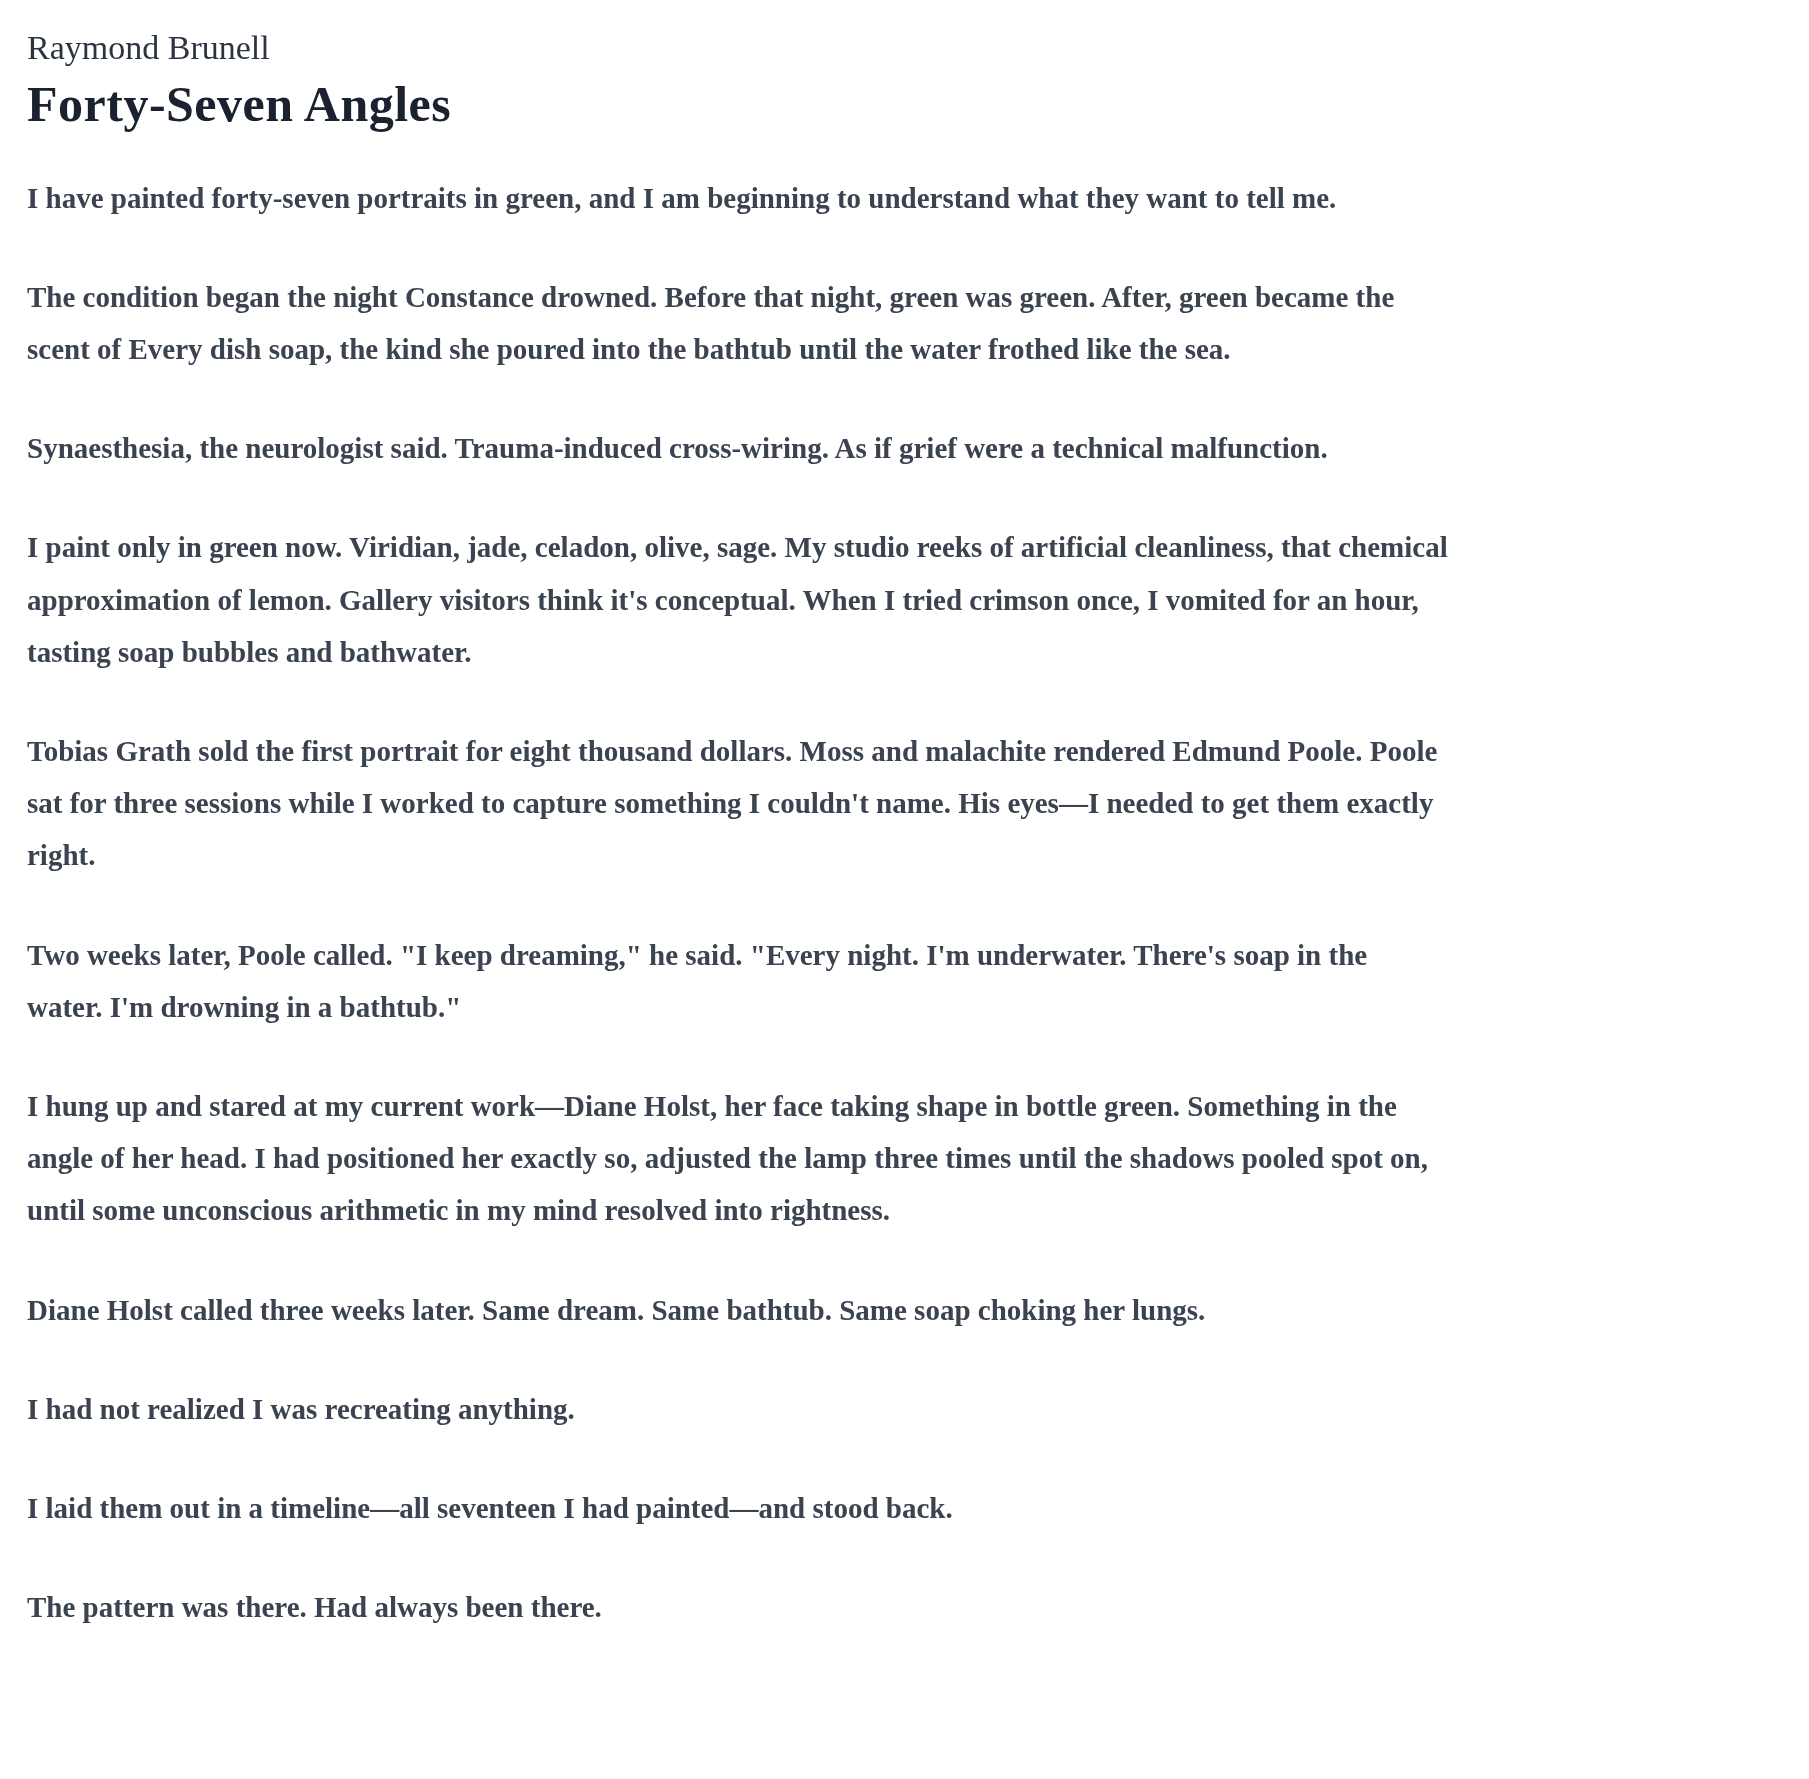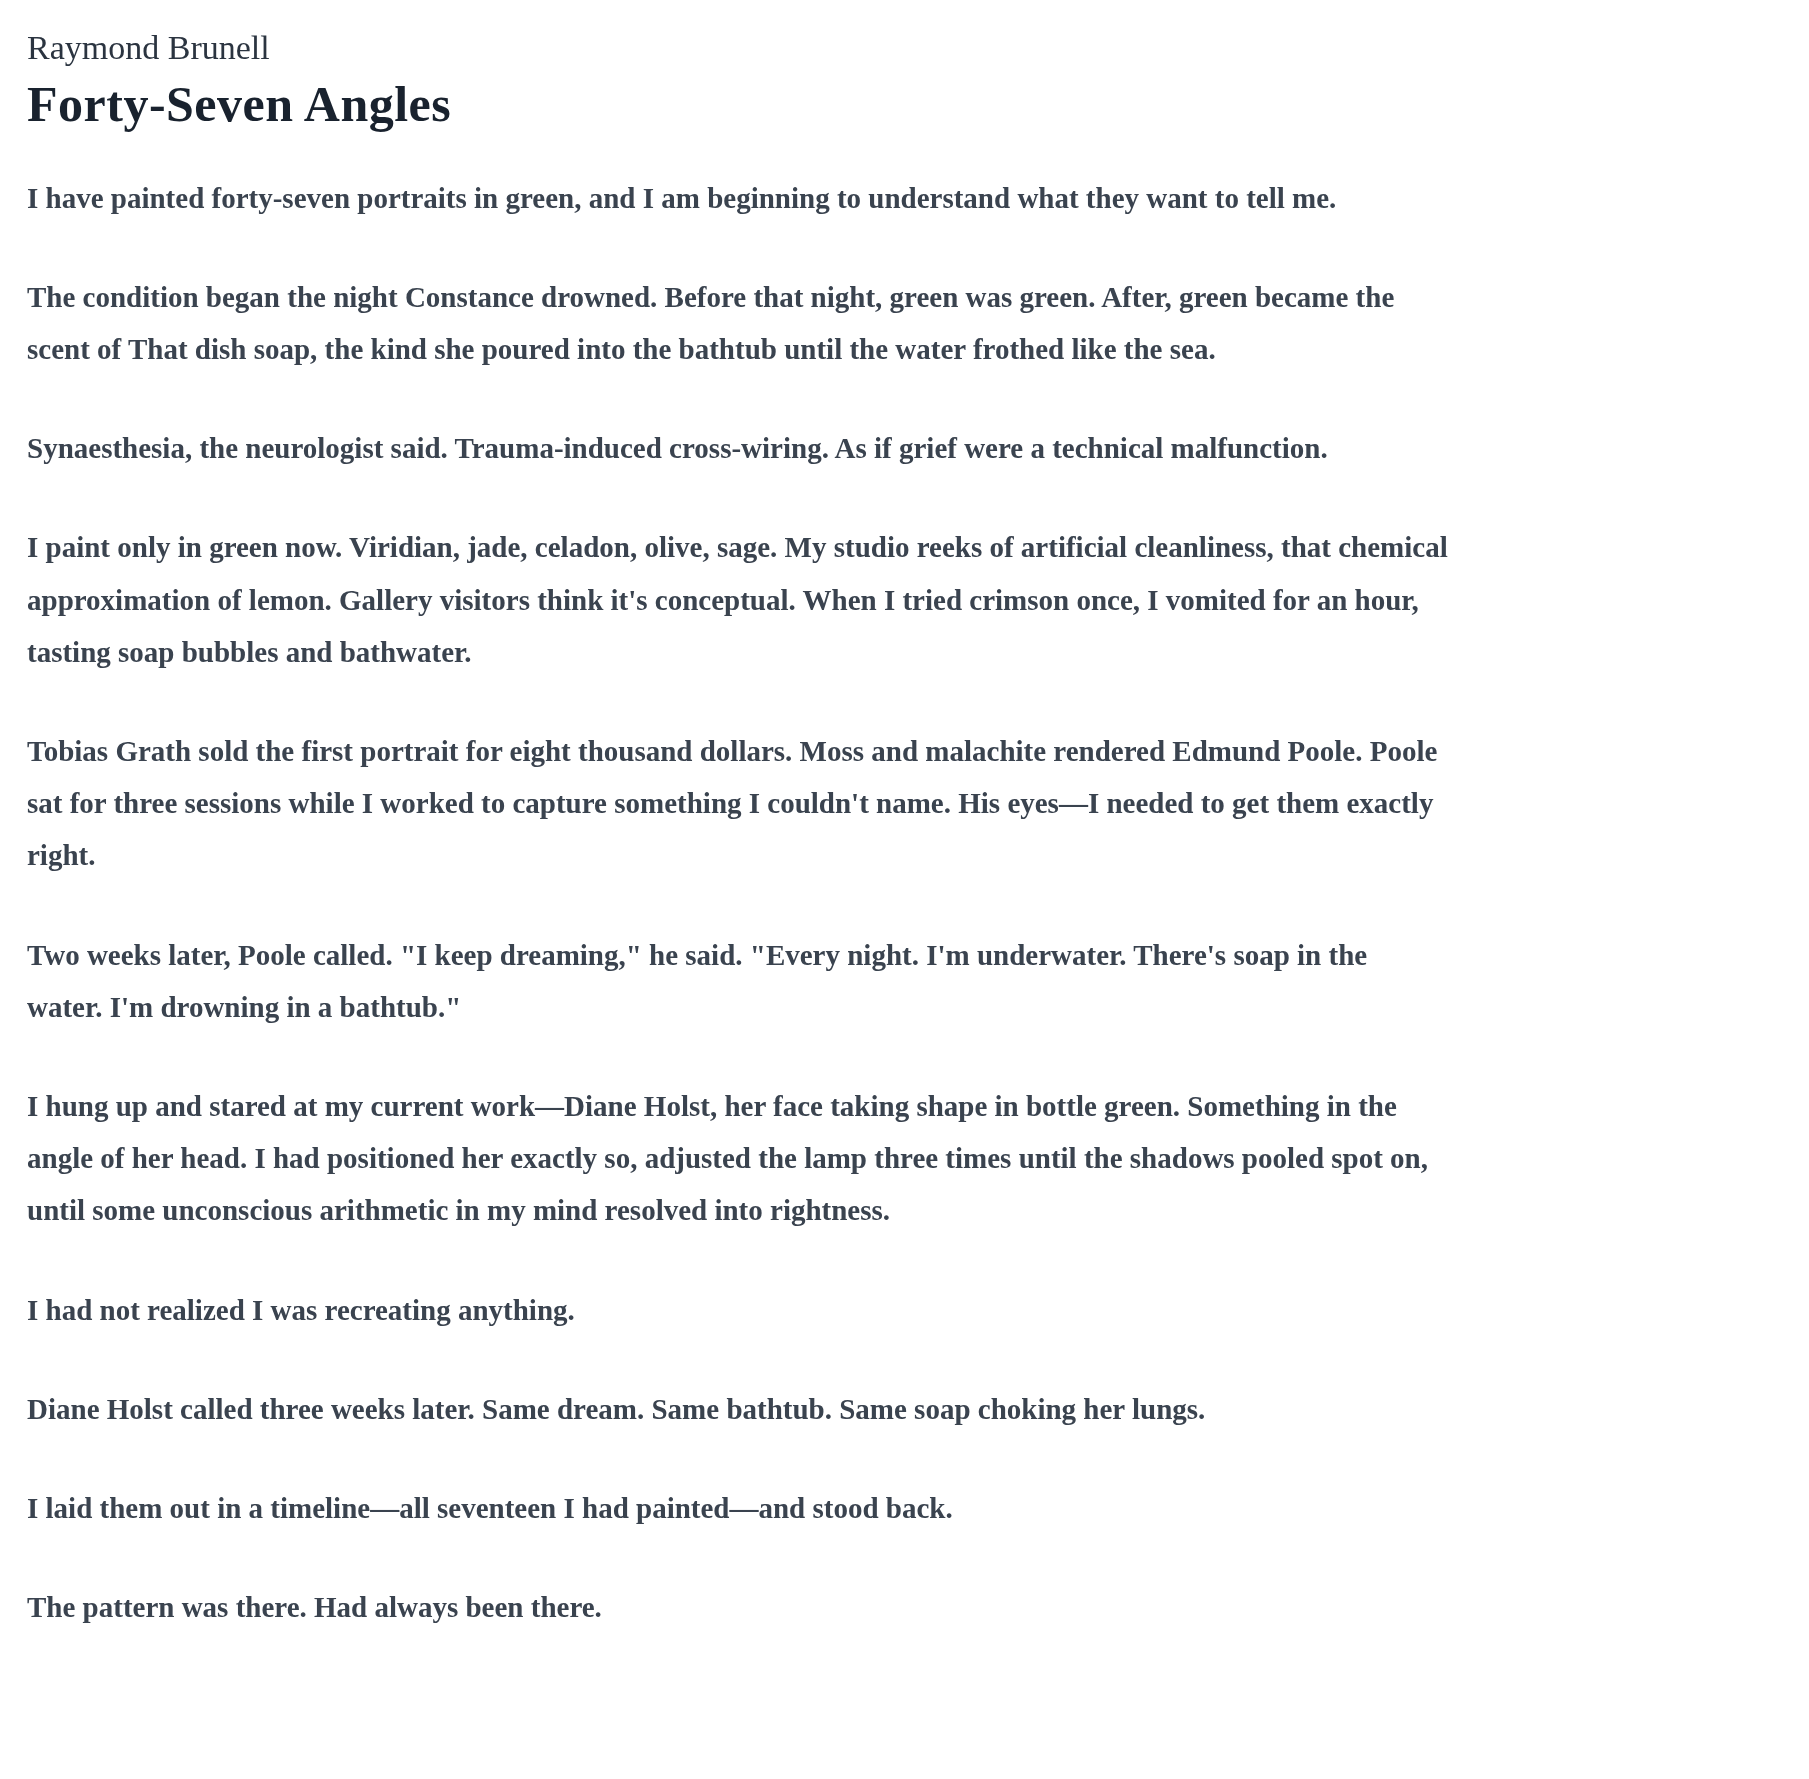--- a/index.html
+++ b/index.html
@@ -50,24 +50,24 @@
 </style>
 </head>
 <body>
 
 <div class="page">
   <div class="author">Raymond Brunell</div>
   <h1 class="title">Forty-Seven Angles</h1>
 
   <div class="story">
     <p>I have painted forty-seven portraits in green, and I am beginning to understand what they want to tell me.</p>
-    <p>The condition began the night Constance drowned. Before that night, green was green. After, green became the scent of That dish soap, the kind she poured into the bathtub until the water frothed like the sea.</p>
+    <p>The condition began the night Constance drowned. Before that night, green was green. After, green became the scent of Every dish soap, the kind she poured into the bathtub until the water frothed like the sea.</p>
     <p>Synaesthesia, the neurologist said. Trauma-induced cross-wiring. As if grief were a technical malfunction.</p>
     <p>I paint only in green now. Viridian, jade, celadon, olive, sage. My studio reeks of artificial cleanliness, that chemical approximation of lemon. Gallery visitors think it's conceptual. When I tried crimson once, I vomited for an hour, tasting soap bubbles and bathwater.</p>
     <p>Tobias Grath sold the first portrait for eight thousand dollars. Moss and malachite rendered Edmund Poole. Poole sat for three sessions while I worked to capture something I couldn't name. His eyes—I needed to get them exactly right.</p>
     <p>Two weeks later, Poole called. "I keep dreaming," he said. "Every night. I'm underwater. There's soap in the water. I'm drowning in a bathtub."</p>
     <p>I hung up and stared at my current work—Diane Holst, her face taking shape in bottle green. Something in the angle of her head. I had positioned her exactly so, adjusted the lamp three times until the shadows pooled spot on, until some unconscious arithmetic in my mind resolved into rightness.</p>
+    <p>Diane Holst called three weeks later. Same dream. Same bathtub. Same soap choking her lungs.</p>
     <p>I had not realized I was recreating anything.</p>
-    <p>Diane Holst called three weeks later. Same dream. Same bathtub. Same soap choking her lungs.</p>
     <p>I laid them out in a timeline—all seventeen I had painted—and stood back.</p>
     <p>The pattern was there. Had always been there.</p>
   </div>
 </div>
 
 </body></html>

